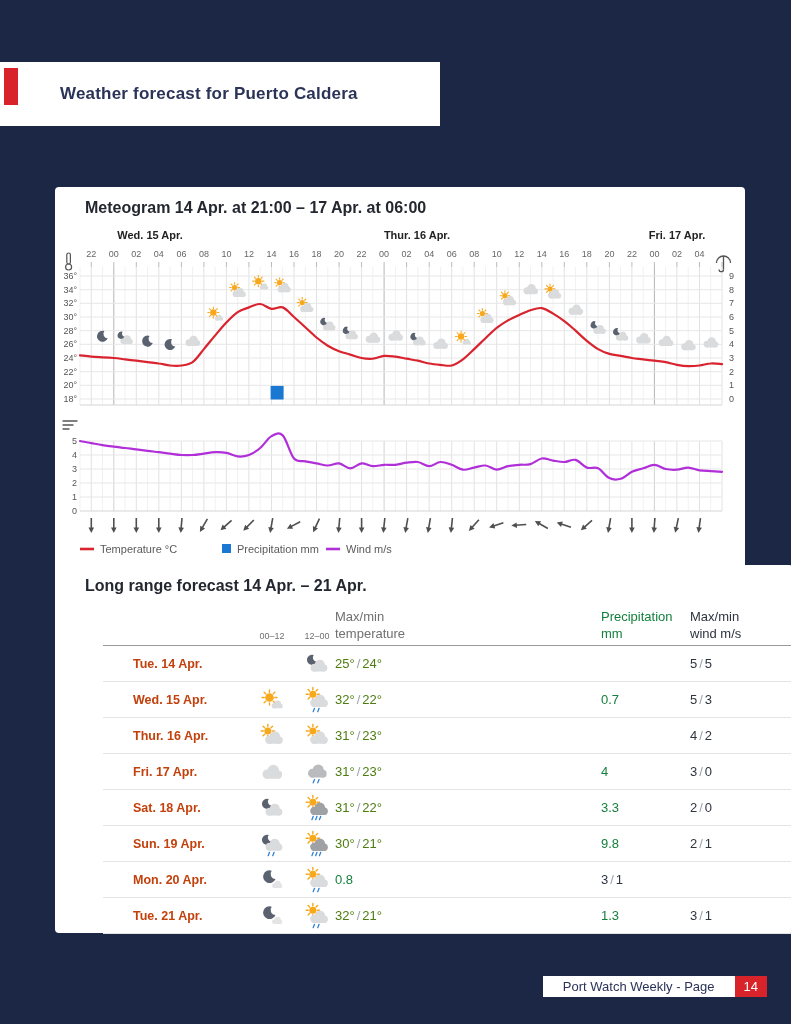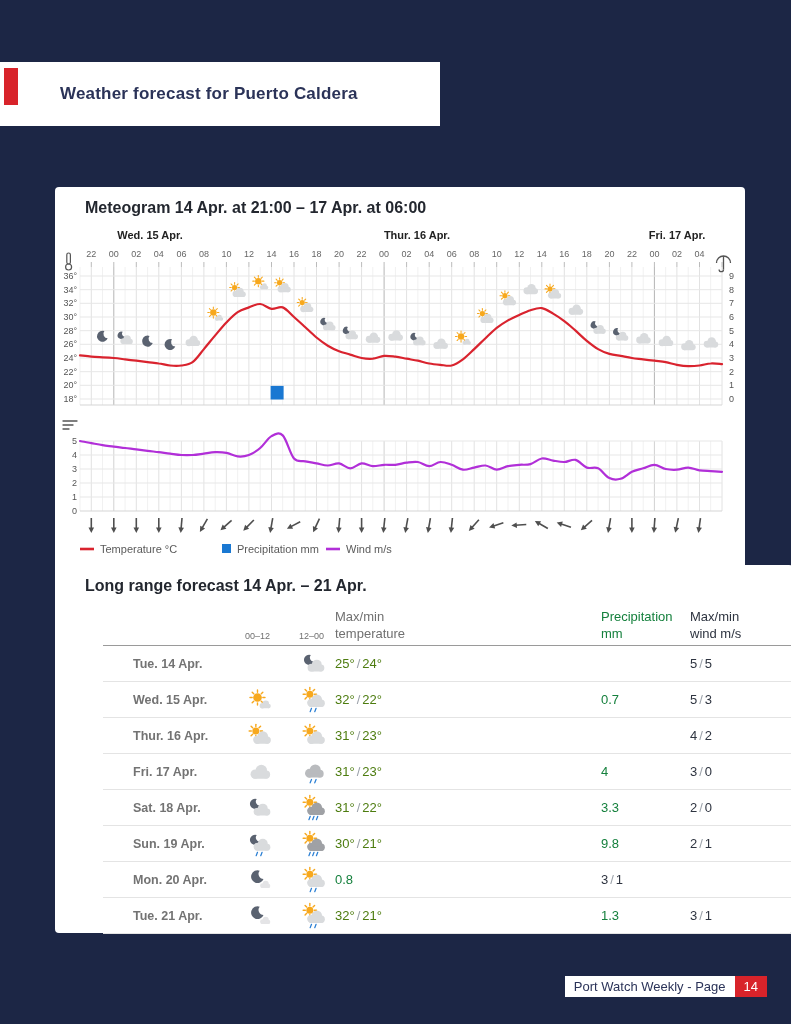--- a/index.html
+++ b/index.html
@@ -27,33 +27,33 @@
   }
   #meteo-card{top:170px;height:389px;margin-top:17px;}
   #meteo-chart{position:absolute;left:0;top:35px;width:690px;height:340px;}
   #lr-card{top:565px;height:368px;padding-left:48px;}
   .lr-grid{
     display:grid;grid-template-columns:112px 54px 36px 266px 89px 79px;
     padding:0 24px 0 30px;align-items:center;
   }
   .lr-head{margin-top:44px;height:30px;border-bottom:1px solid #9a9a9a;align-items:end;padding-bottom:6px;}
   .hdr{font-size:9px;line-height:1.3;color:#707070;}
-  .c-am,.c-pm{text-align:left;}
+  .c-am,.c-pm{text-align:center;}
   .c-temp,.c-precip,.c-wind{text-align:left;}
   .lr-row{height:35px;border-bottom:1px solid #e4e4e4;}
-  .c-day{font-size:12.5px;font-weight:bold;color:#737373;}
+  .c-day{font-size:12.5px;font-weight:bold;color:#c2410c;}
   .c-temp{font-size:13px;}
   .tmax,.tmin{color:#4d7c0f;}
   .slash{color:#9aa0a8;padding:0 2px;}
   .c-precip{font-size:13px;color:#15803d;}
   .c-wind{font-size:13px;color:#2e3440;}
   .wicon{vertical-align:middle;overflow:visible;}
   .c-am svg,.c-pm svg{overflow:visible;}
   .footer{position:absolute;top:976px;right:24px;display:flex;align-items:stretch;}
-  .footer-label{background:#ffffff;color:#2b3358;font-size:13px;padding:3px 9px;}
+  .footer-label{background:#ffffff;color:#2b3358;font-size:13px;padding:3px 20px;}
   .footer-page{background:#d8232a;color:#ffffff;font-size:13px;padding:3px 9px;}
 </style>
 </head>
 <body>
 
 <div>
 
   <div class="title-bar">
     <div class="accent"></div>
     <h1>Weather forecast for Puerto Caldera</h1>

